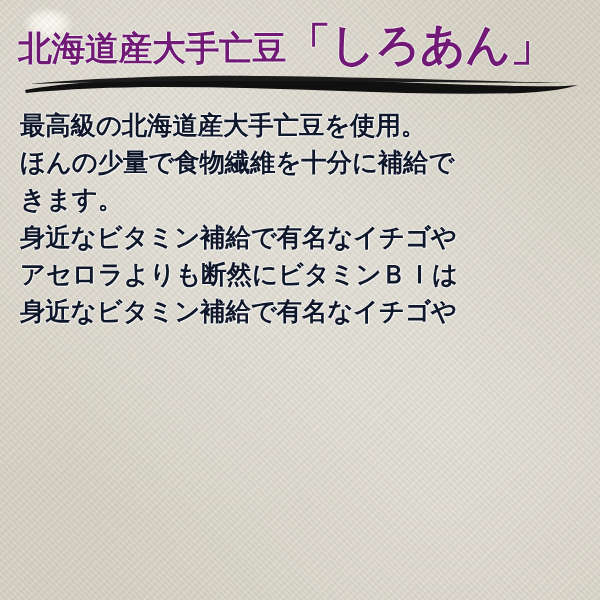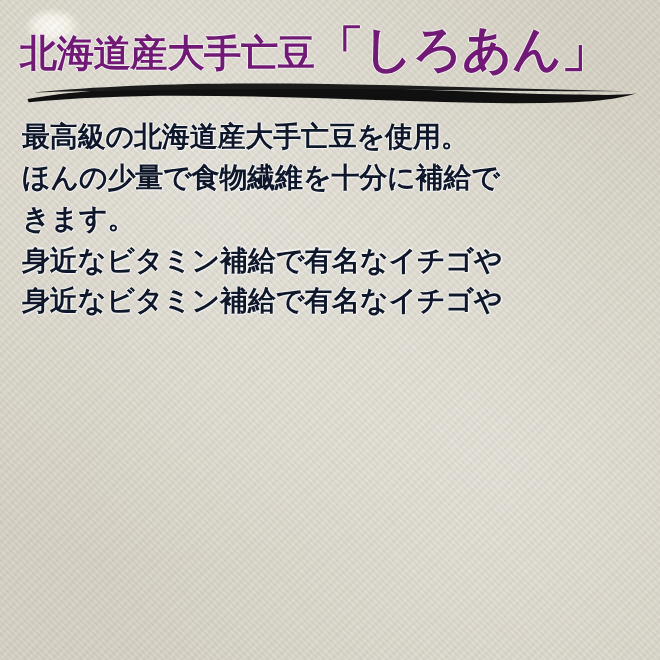--- a/index.html
+++ b/index.html
@@ -174,17 +174,18 @@
     <svg class="brush" viewBox="0 0 560 26" preserveAspectRatio="none">
       <path d="M3,19 C40,12 90,9 140,8 C200,6 260,7 320,9 C380,11 440,14 500,15 C520,15 540,16 556,14 C540,19 520,21 500,22 C440,24 380,22 320,20 C260,18 200,16 140,16 C92,16 44,18 4,22 Z" fill="#101010"></path>
       <path d="M8,13 C70,7 150,4 240,5 C330,6 430,9 548,12 C430,12 330,10 240,10 C150,10 70,11 8,13 Z" fill="#1b1b1b"></path>
     </svg>
 
     <div class="body-text">
       <span class="line">最高級の北海道産大手亡豆を使用。</span>
       <span class="line">ほんの少量で食物繊維を十分に補給で</span>
       <span class="line">きます。</span>
       <span class="line">身近なビタミン補給で有名なイチゴや</span>
+      <span class="line">アセロラよりも断然にビタミンＢＩは</span>
       <span class="line">身近なビタミン補給で有名なイチゴや</span>
     </div>
 
   </div>
 </div>
 
 </body></html>

